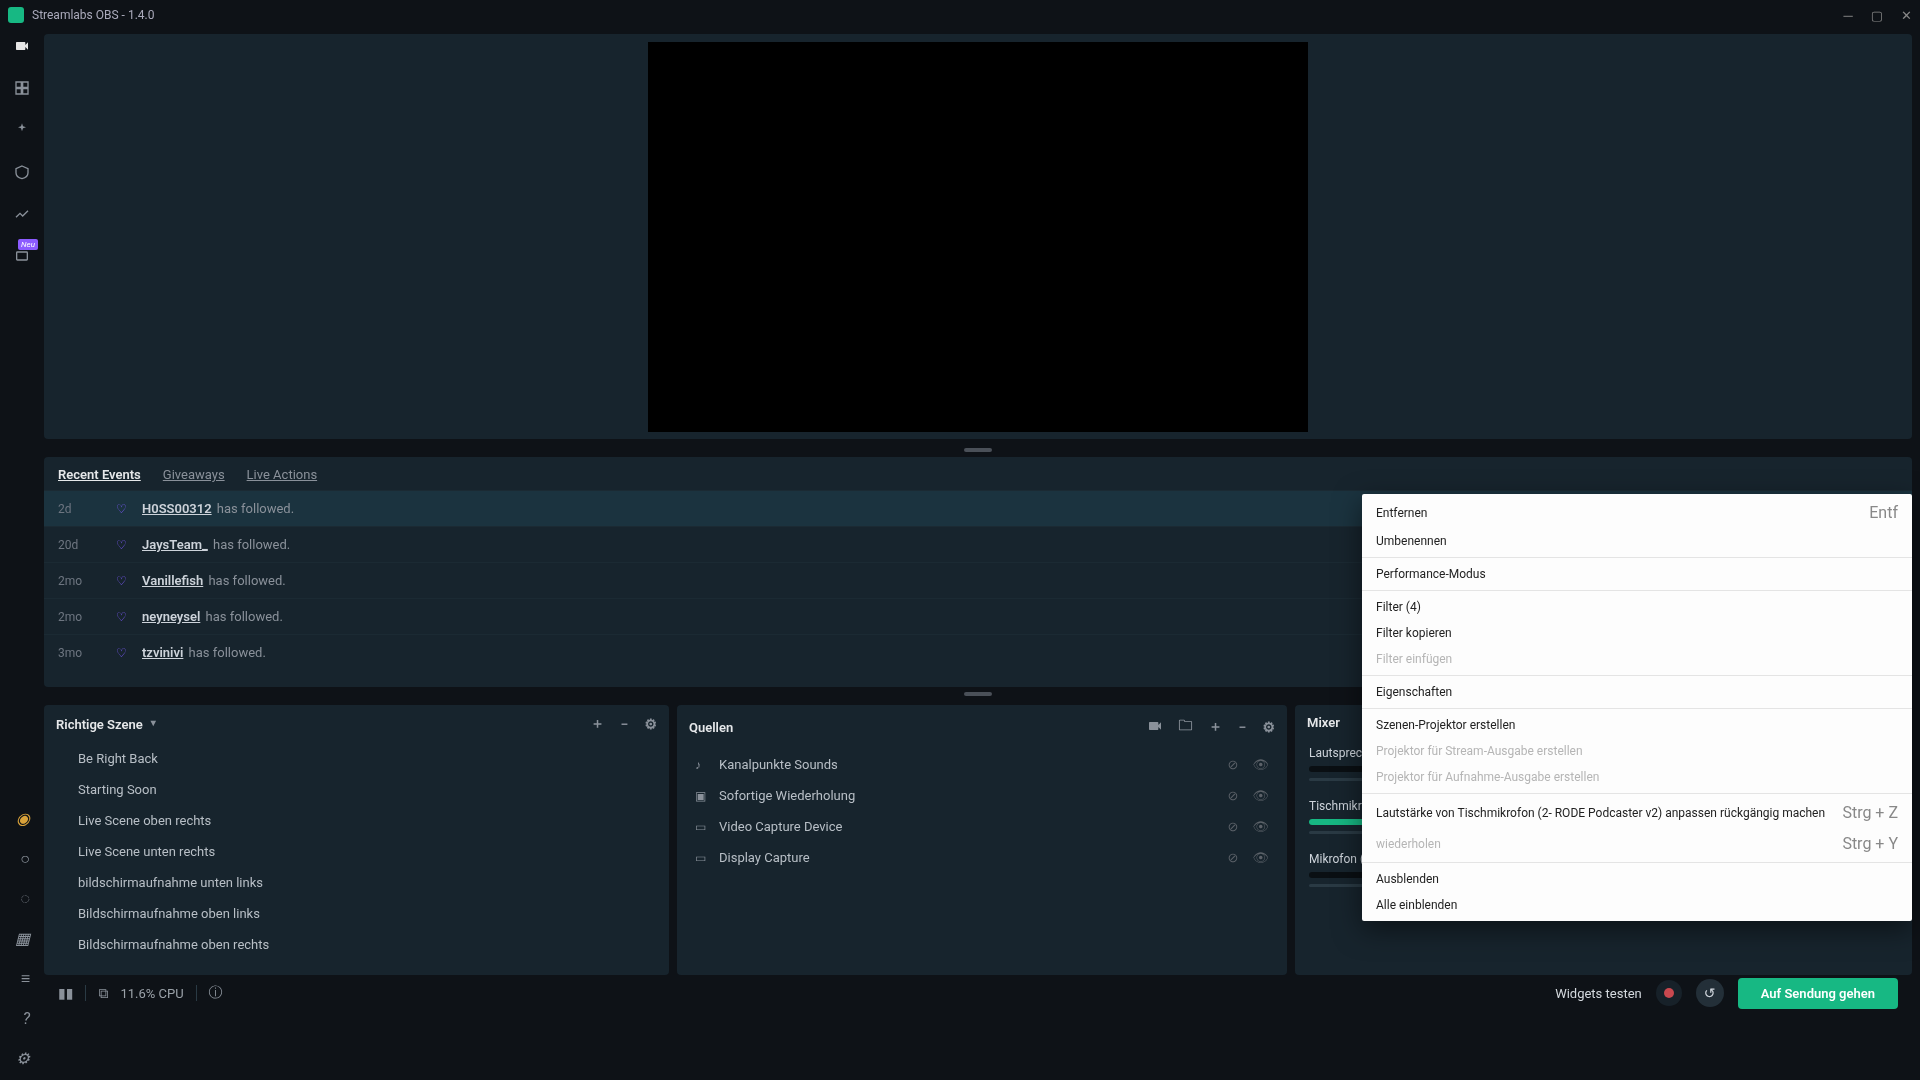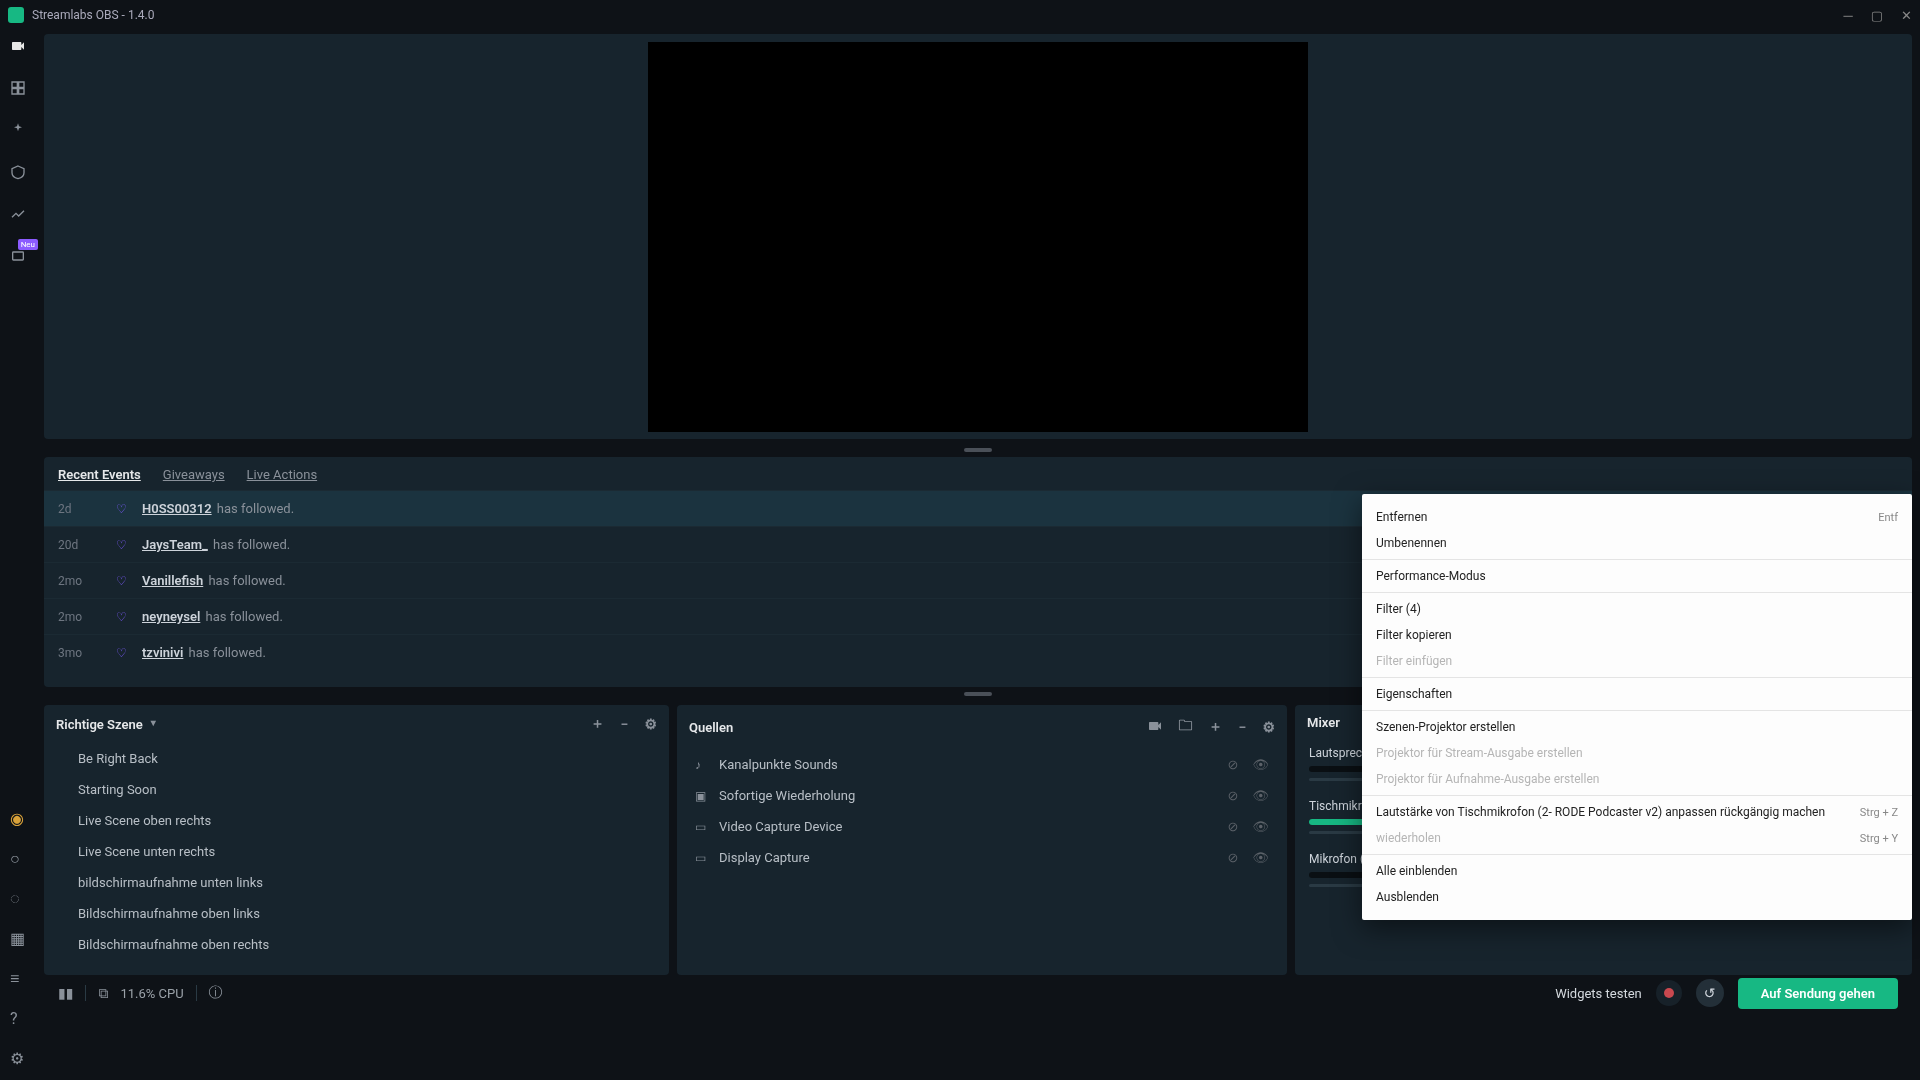--- a/index.html
+++ b/index.html
@@ -9,21 +9,21 @@
 .titlebar .logo { width:16px; height:16px; background:#17b883; border-radius:3px; margin-right:8px; }
 .titlebar .title { flex:1; font-size:12px; color:#aab; }
 .titlebar .win-ctrl { display:flex; gap:18px; color:#888; }
 .titlebar .win-ctrl span { cursor:pointer; font-size:13px; }
 
 .main-wrap { display:flex; height:1050px; }
 
 .sidebar { width:40px; background:#0e1217; display:flex; flex-direction:column; align-items:center; padding-top:6px; }
 .sidebar .top-icons { display:flex; flex-direction:column; gap:22px; align-items:center; }
 .sidebar .bottom-icons { margin-top:auto; display:flex; flex-direction:column; gap:20px; align-items:center; padding-bottom:12px; }
-.side-icon { width:20px; height:20px; display:flex; align-items:center; justify-content:flex-start; color:#8a919a; cursor:pointer; position:relative; font-size:16px; }
+.side-icon { width:20px; height:20px; display:flex; align-items:center; justify-content:flex-end; color:#8a919a; cursor:pointer; position:relative; font-size:16px;font-style:italic; }
 .side-icon.active { color:#e6e6e6; }
 .side-icon .badge { position:absolute; top:-7px; right:-8px; background:#8c5bff; color:#fff; font-size:8px; padding:1px 3px; border-radius:2px; }
 
 .content { flex:1; display:flex; flex-direction:column; padding:4px 8px 0 4px; }
 
 .preview { height:405px; background:#17242d; border-radius:4px; margin-bottom:4px; display:flex; align-items:center; justify-content:center; }
 .preview-black { width:660px; height:390px; background:#000; }
 
 .drag-grip { height:14px; display:flex; align-items:center; justify-content:center; }
 .drag-grip span { width:28px; height:4px; background:#4a5058; border-radius:2px; }
@@ -72,24 +72,24 @@
 .statusbar { height:36px; display:flex; align-items:center; padding:0 14px; background:#0e1217; gap:14px; }
 .statusbar .left { display:flex; align-items:center; gap:12px; color:#9aa1a8; }
 .statusbar .right { margin-left:auto; display:flex; align-items:center; gap:14px; }
 .status-icon { font-size:14px; color:#8a919a; }
 .go-live { background:#17b883; color:#fff; padding:8px 23px; border-radius:4px; font-weight:600; font-size:13px; cursor:pointer; }
 .rec-btn { width:26px; height:26px; border-radius:50%; background:#172129; display:flex; align-items:center; justify-content:center; }
 .rec-dot { width:10px; height:10px; border-radius:50%; background:#c9484f; }
 .round-btn { width:28px; height:28px; border-radius:50%; background:#232f38; color:#cdd3da; display:flex; align-items:center; justify-content:center; font-size:14px; }
 .test-widgets { color:#d4d9de; font-size:13px; }
 
-.ctx-menu { position:absolute; right:8px; top:494px; width:550px; background:#fdfdfd; color:#222; border-radius:2px; box-shadow:0 8px 28px rgba(0,0,0,.5); font-size:12px; padding:10px 0; z-index:50; }
+.ctx-menu { position:absolute; right:8px; top:494px; width:550px; background:#fdfdfd; color:#222; border-radius:2px; box-shadow:0 8px 28px rgba(0,0,0,.5); font-size:12px; padding:3px 0; z-index:50; }
 .ctx-item { padding:6px 14px; display:flex; align-items:center; cursor:pointer; }
 .ctx-item .label { flex:1; }
-.ctx-item .shortcut { color:#888; font-size:11px; }
+.ctx-item .shortcut { color:#888; font-size:16px; }
 .ctx-item.disabled { color:#b5b5b5; cursor:default; }
 .ctx-sep { height:1px; background:#e4e4e4; margin:3px 0; }
 
 .sep-v { width:1px; height:16px; background:#2a3a44; }
 
 svg { width:16px; height:16px; fill:currentColor; }
 </style>
 </head>
 <body>
 
@@ -400,18 +400,18 @@
     <div class="ctx-item">
       <span class="label">Lautstärke von Tischmikrofon (2- RODE Podcaster v2) anpassen rückgängig machen</span>
       <span class="shortcut">Strg + Z</span>
     </div>
     <div class="ctx-item disabled">
       <span class="label">wiederholen</span>
       <span class="shortcut">Strg + Y</span>
     </div>
     <div class="ctx-sep"></div>
     <div class="ctx-item">
+      <span class="label">Ausblenden</span>
+    </div>
+    <div class="ctx-item">
       <span class="label">Alle einblenden</span>
     </div>
-    <div class="ctx-item">
-      <span class="label">Ausblenden</span>
-    </div>
   </div>
 
 </body></html>

